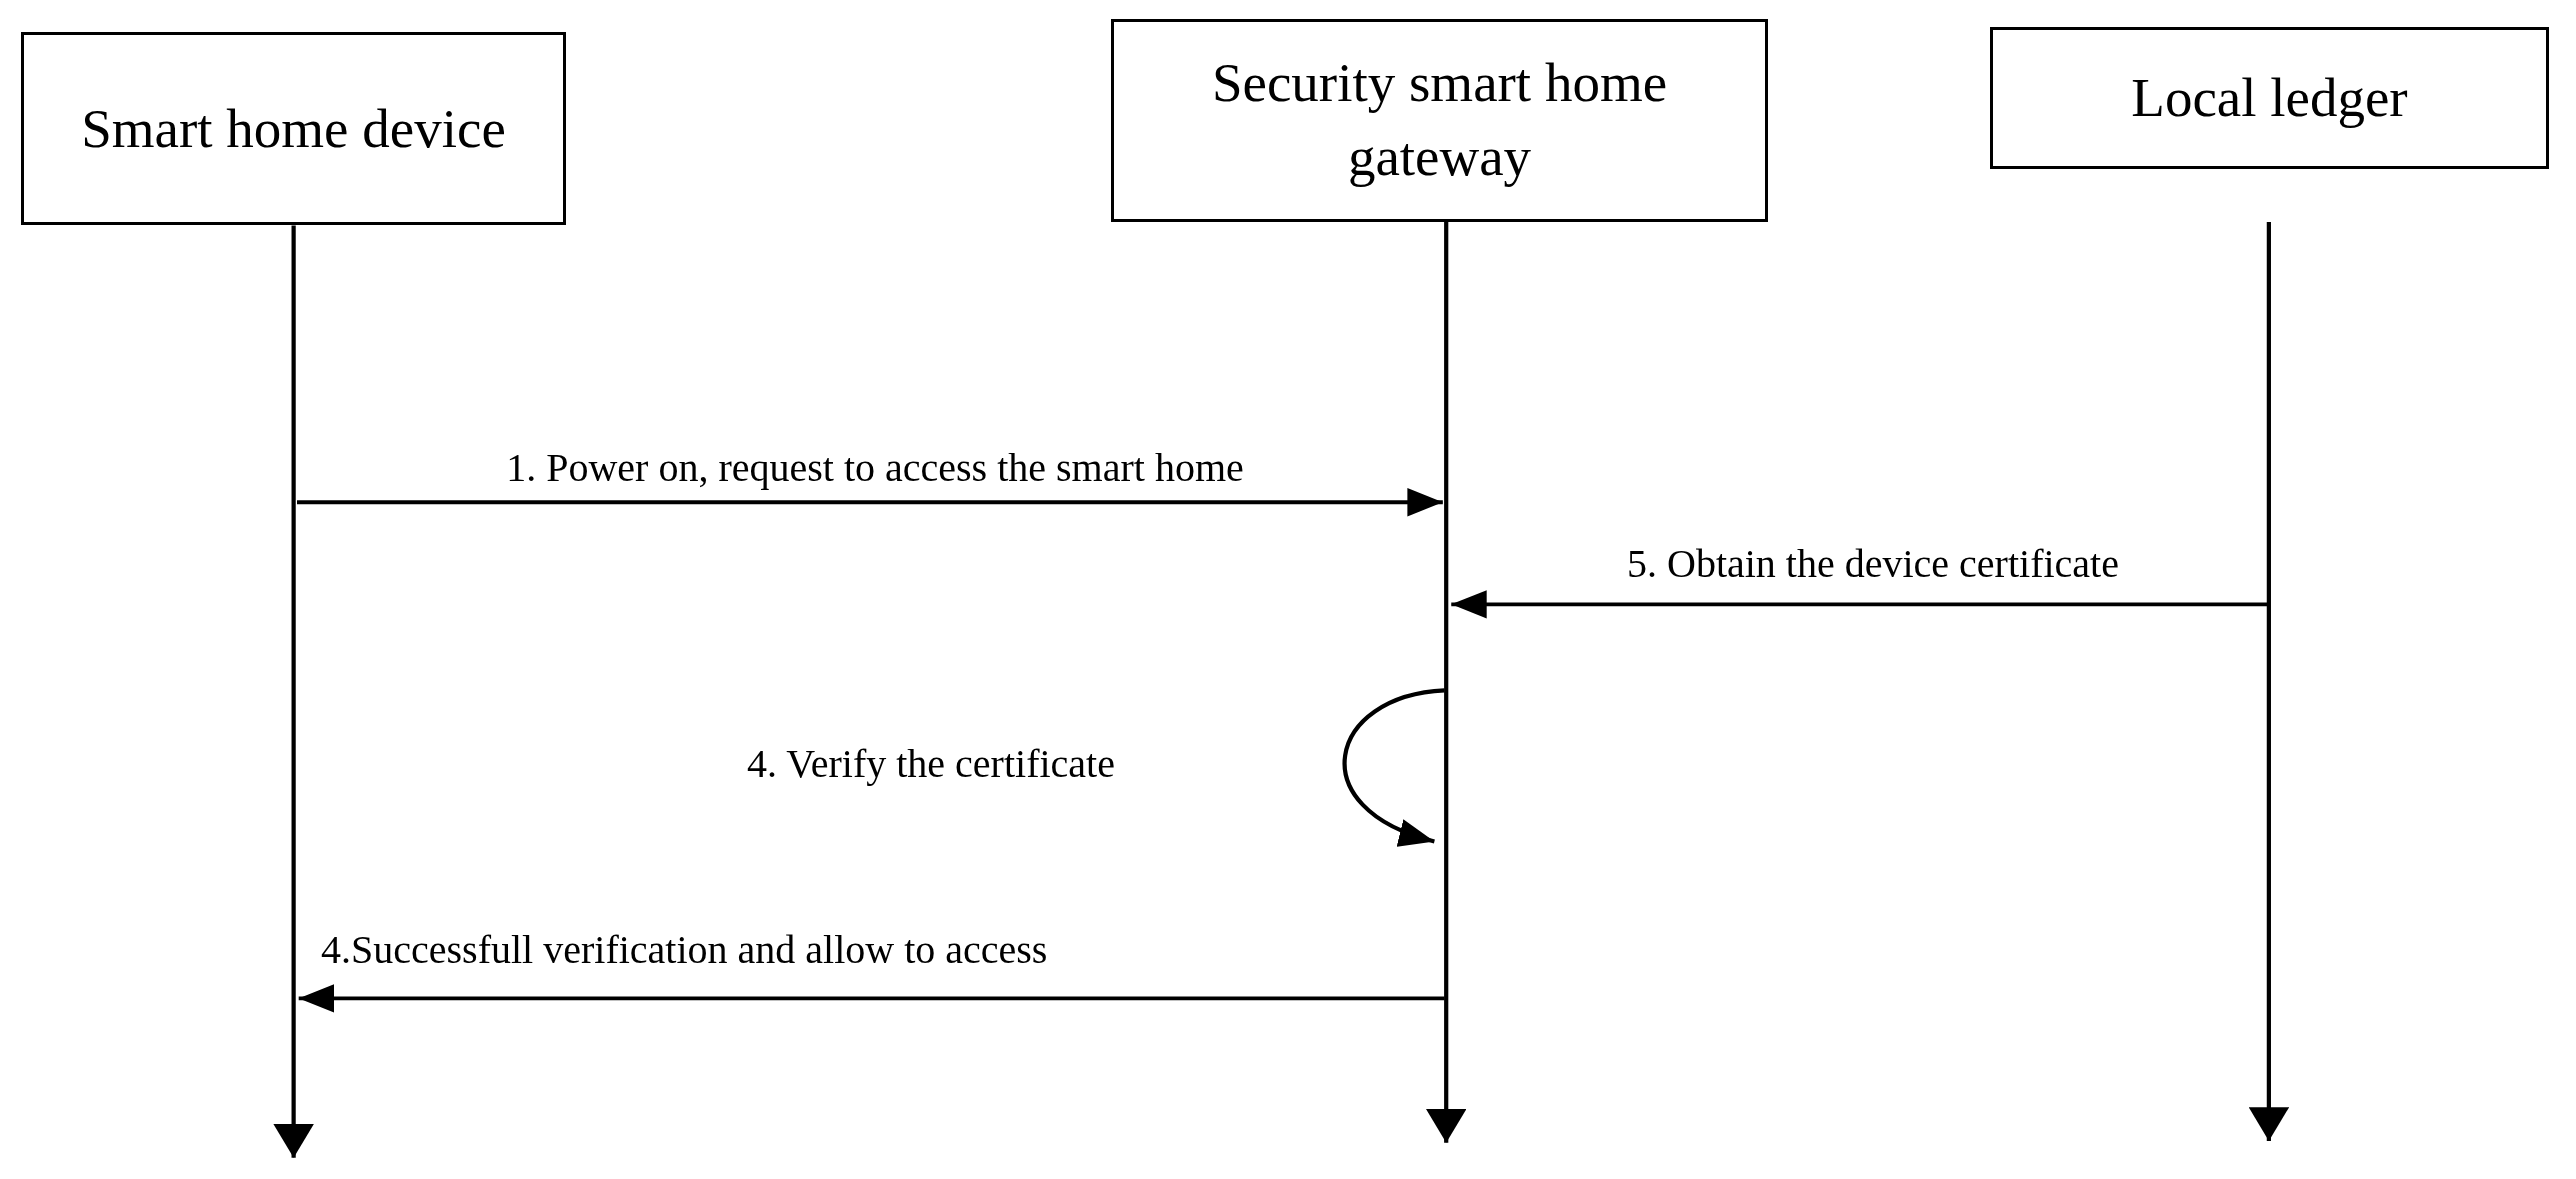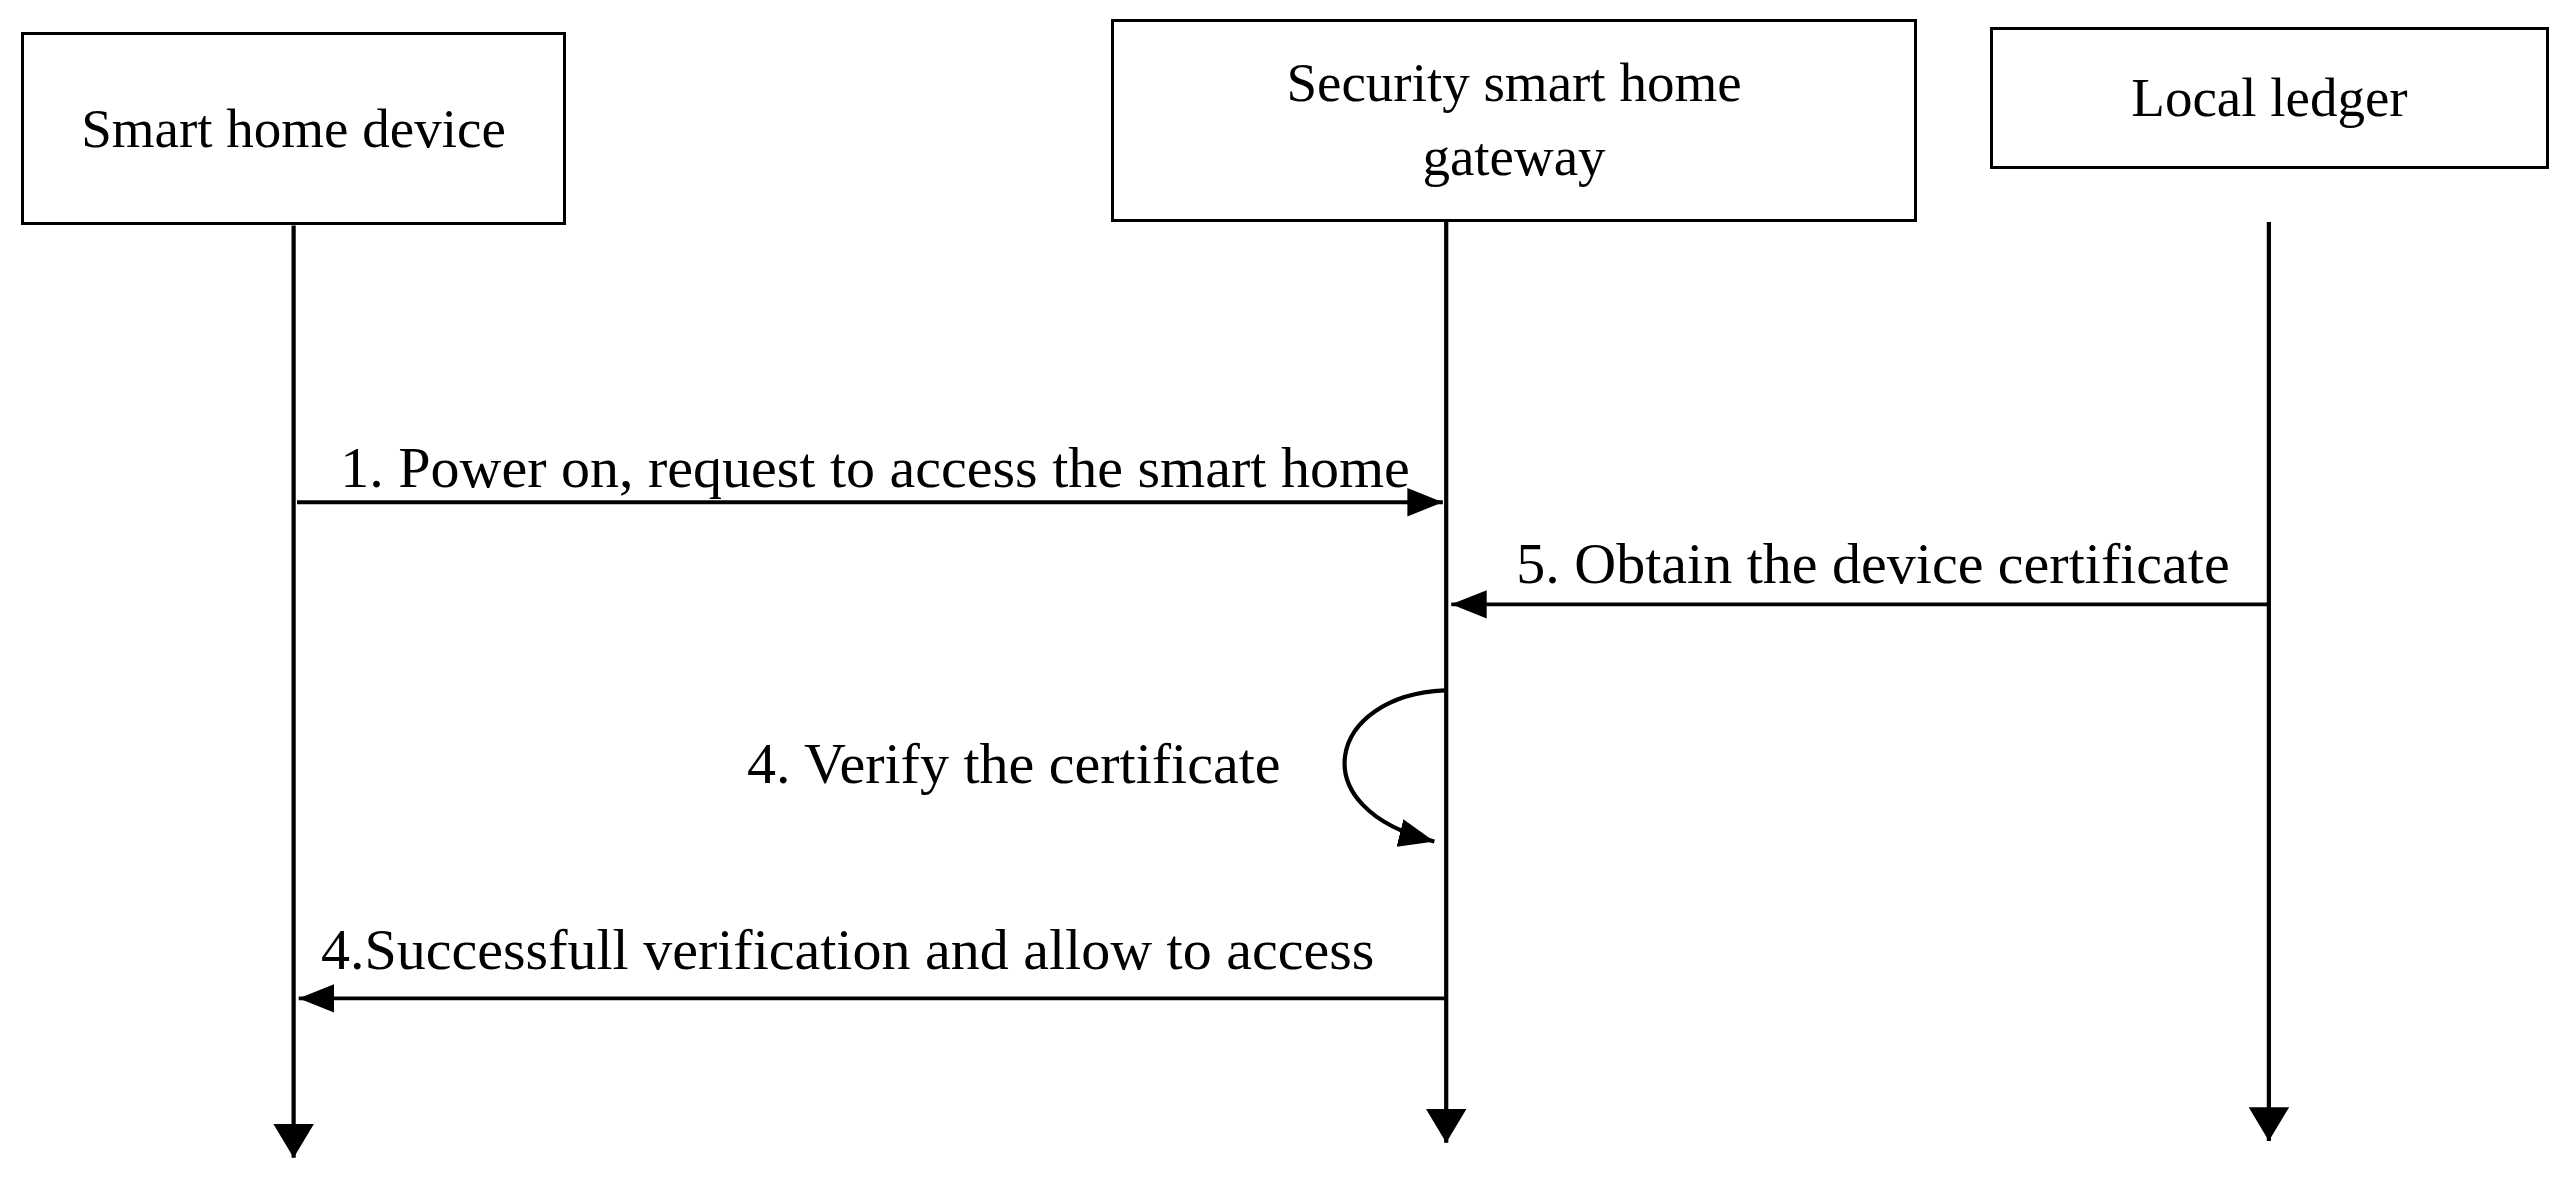--- a/index.html
+++ b/index.html
@@ -29,27 +29,27 @@
     background: #ffffff;
     display: flex;
     align-items: center;
     justify-content: center;
     text-align: center;
     font-size: 55px;
     line-height: 74px;
   }
   .actor-box .actor-label { display: block; }
   #actor-box-1 { left: 21px;   top: 32px; width: 545px; height: 193px; }
-  #actor-box-2 { left: 1111px; top: 18.6px; width: 806px; height: 203px; }
+  #actor-box-2 { left: 1111px; top: 18.6px; width: 657px; height: 203px; }
   #actor-box-2 .actor-label { width: 591px; }
   #actor-box-3 { left: 1990px; top: 27px; width: 559px; height: 142px; }
 
   .msg-label {
     position: absolute;
-    font-size: 58px;
+    font-size: 40px;
     line-height: 64px;
     white-space: pre-line;
   }
   #msg-label-1 { left: 312px;  top: 372px;  width: 1126px; text-align: center; }
   #msg-label-2 { left: 1485px; top: 532px;  width: 776px;  text-align: center; white-space: nowrap; }
   #msg-label-3 { left: 747px;  top: 732px;  white-space: nowrap; }
   #msg-label-4 { left: 321px;  top: 918px; width: 1122px; text-align: left; white-space: nowrap; }
 </style>
 </head>
 <body>

